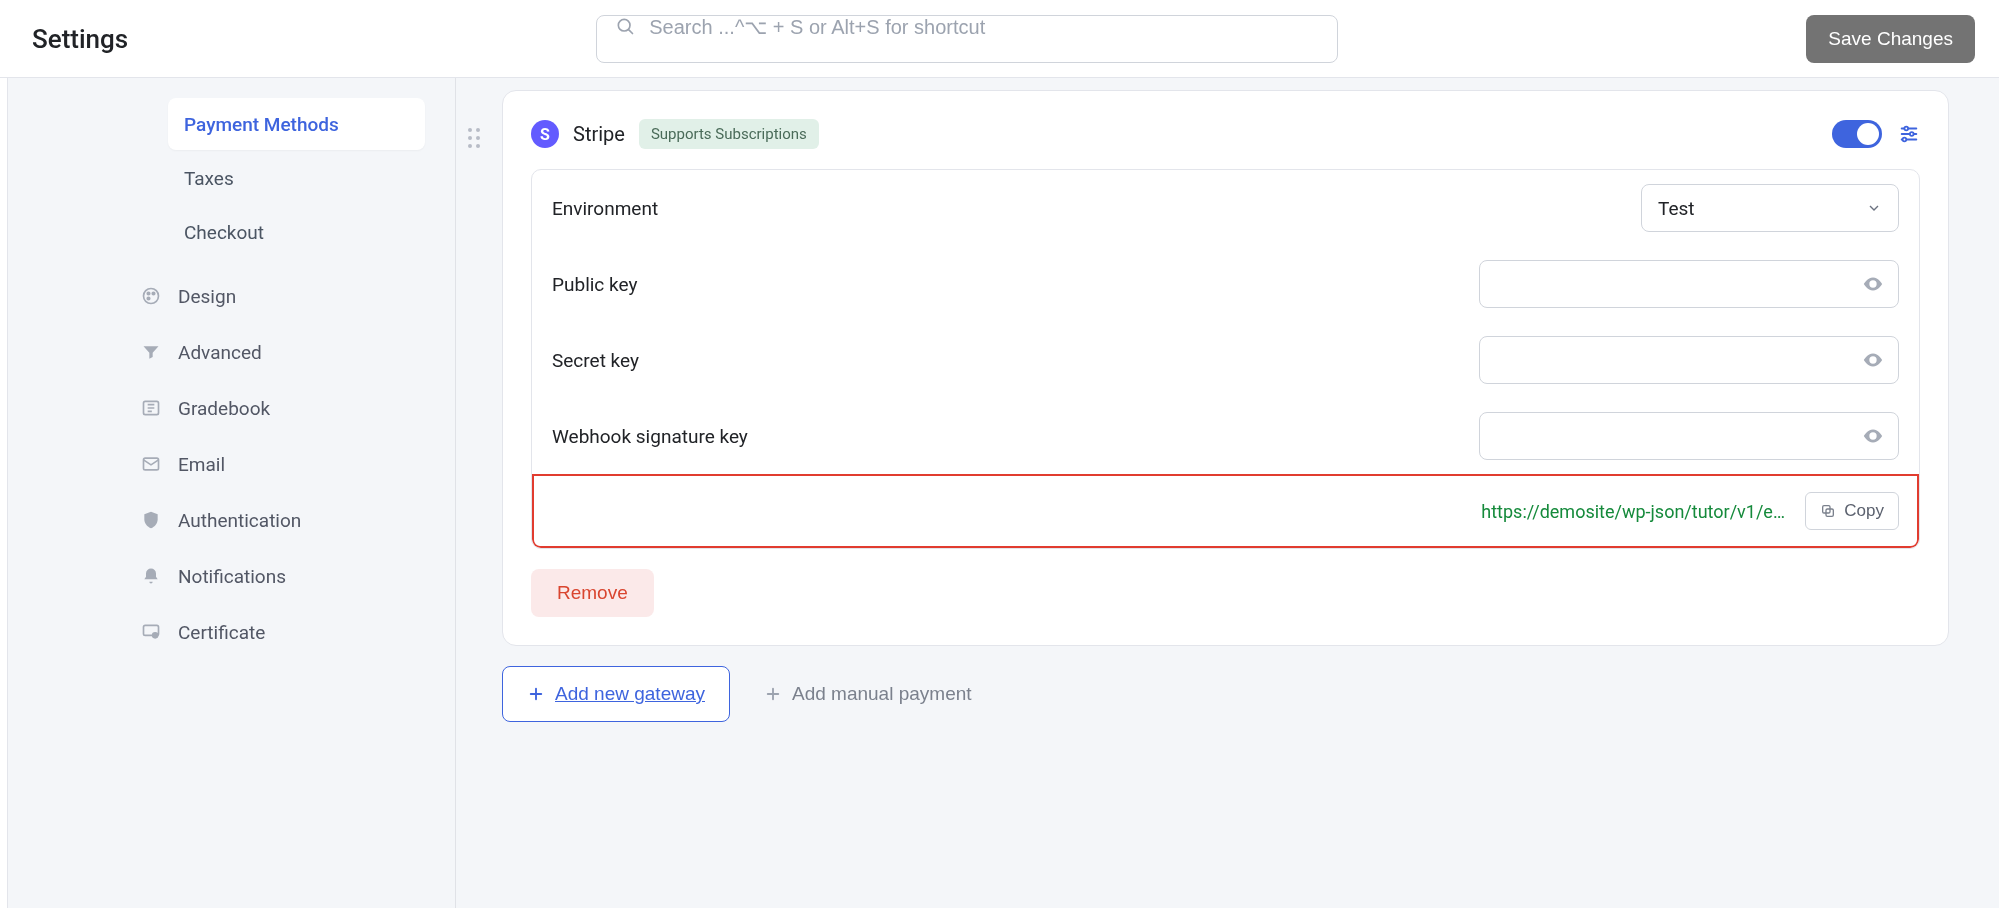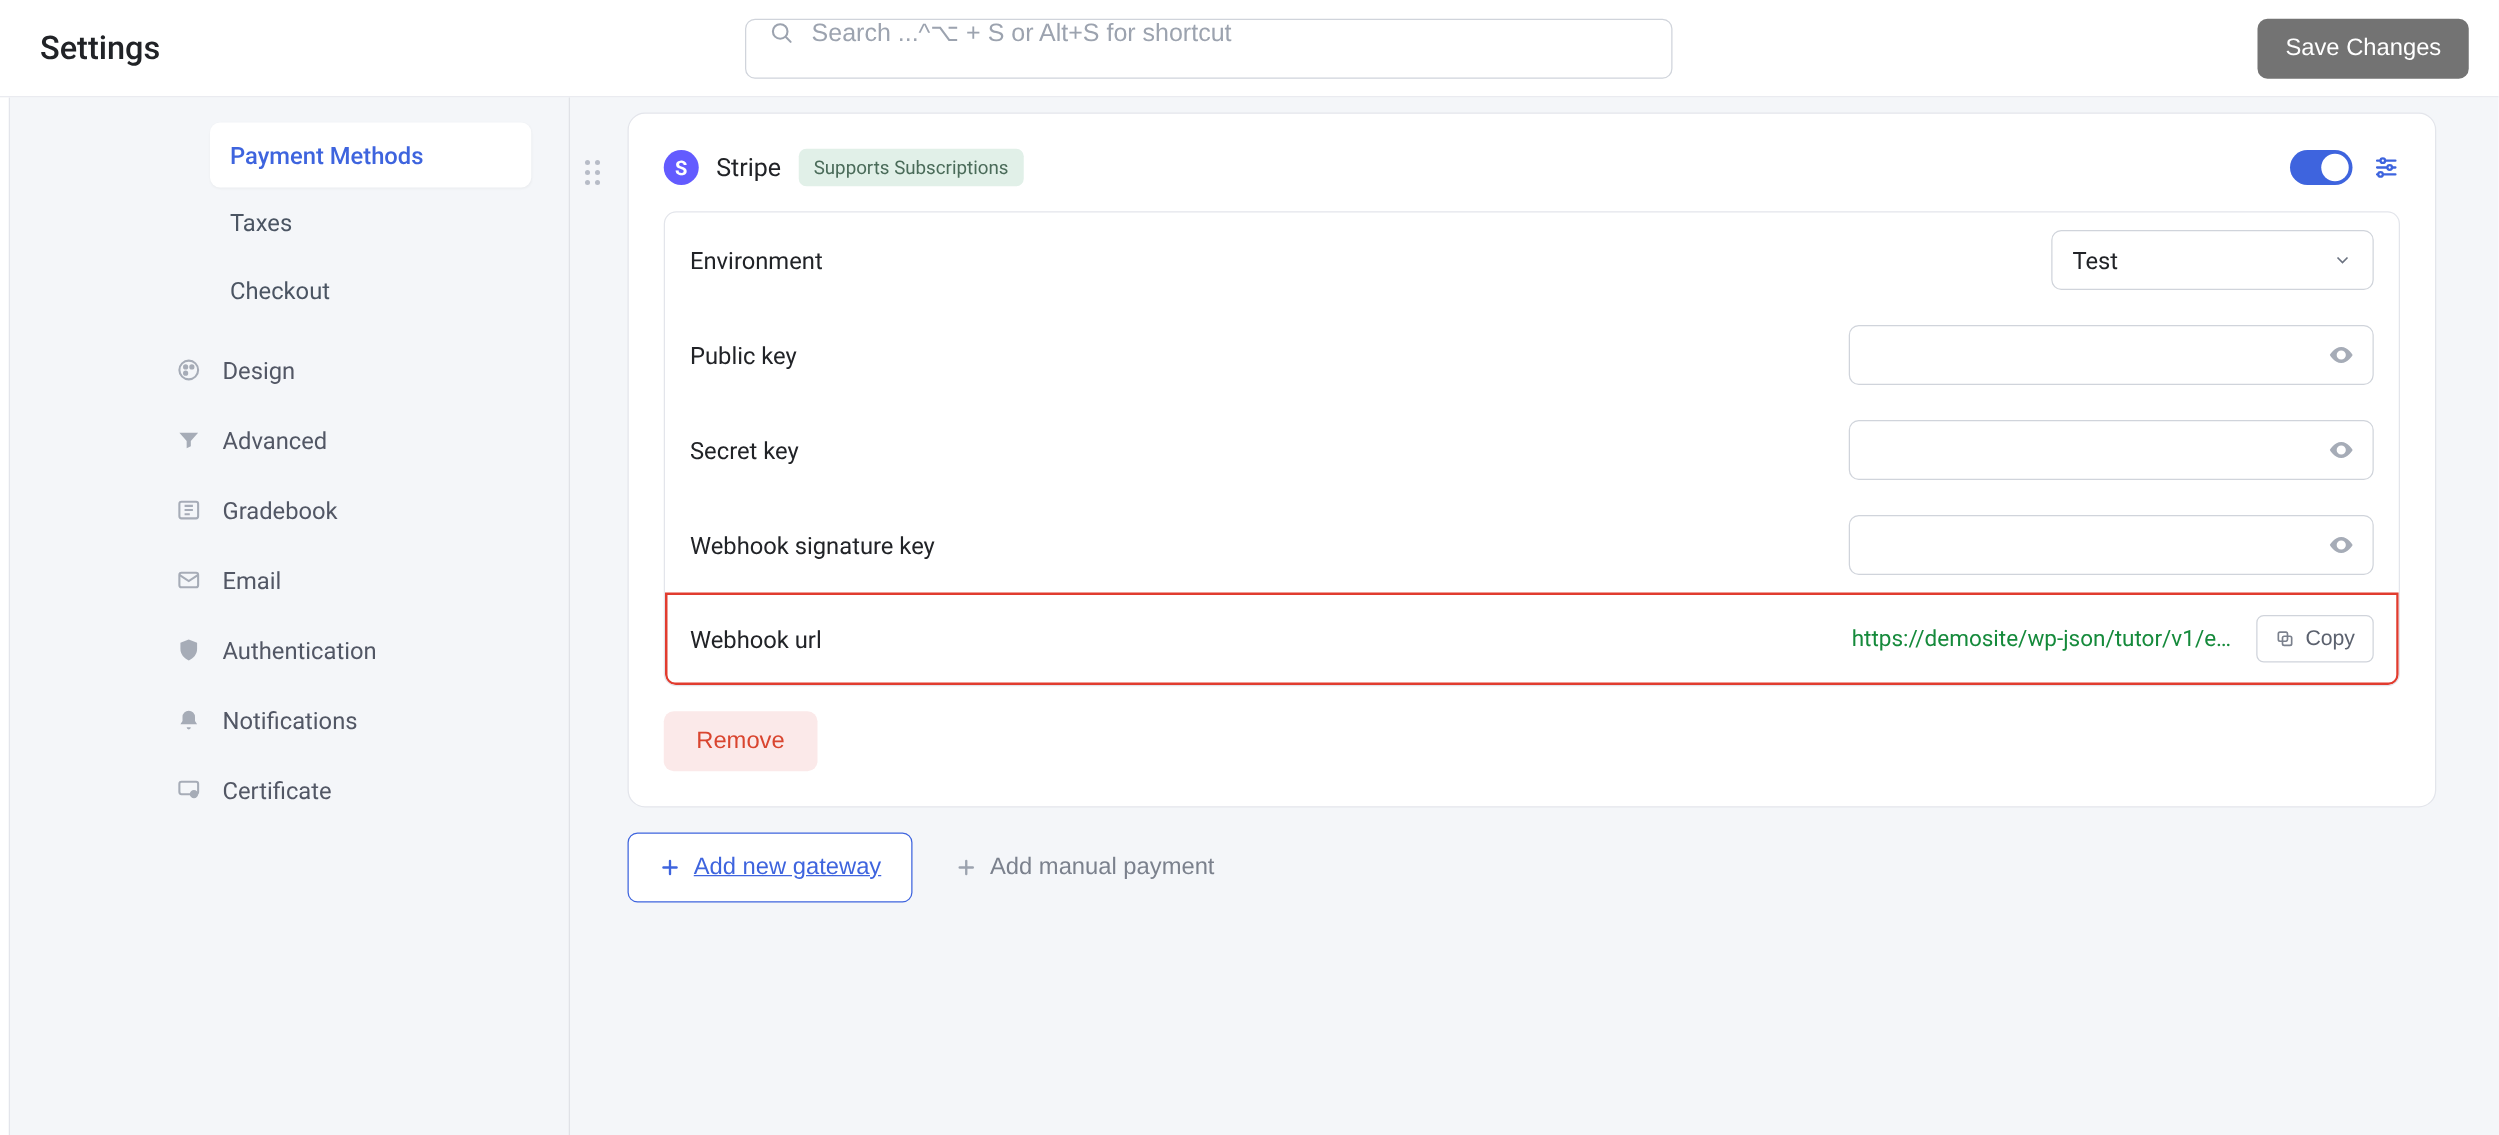--- a/index.html
+++ b/index.html
@@ -495,21 +495,20 @@
                 <svg width="22" height="22" viewBox="0 0 24 24" fill="currentColor">
                     <path d="M12 5C6 5 2 12 2 12s4 7 10 7 10-7 10-7-4-7-10-7zm0 11a4 4 0 110-8 4 4 0 010 8z"></path>
                     <circle cx="12" cy="12" r="2" fill="#fff"></circle>
                   </svg>
               </span>
             </div>
           </div>
         </div>
 
         <div class="row highlight">
-          <div class="label">Webhook url</div>
           <div class="control">
             <span class="url-text">https://demosite/wp-json/tutor/v1/ecomme…</span>
             <button class="copy-btn">
               <span>
                 <svg width="16" height="16" viewBox="0 0 24 24" fill="none" stroke="#7b818d" stroke-width="2">
                     <rect x="9" y="9" width="11" height="11" rx="2"></rect>
                     <rect x="4" y="4" width="11" height="11" rx="2"></rect>
                   </svg>
               </span>
               <span>Copy</span>

